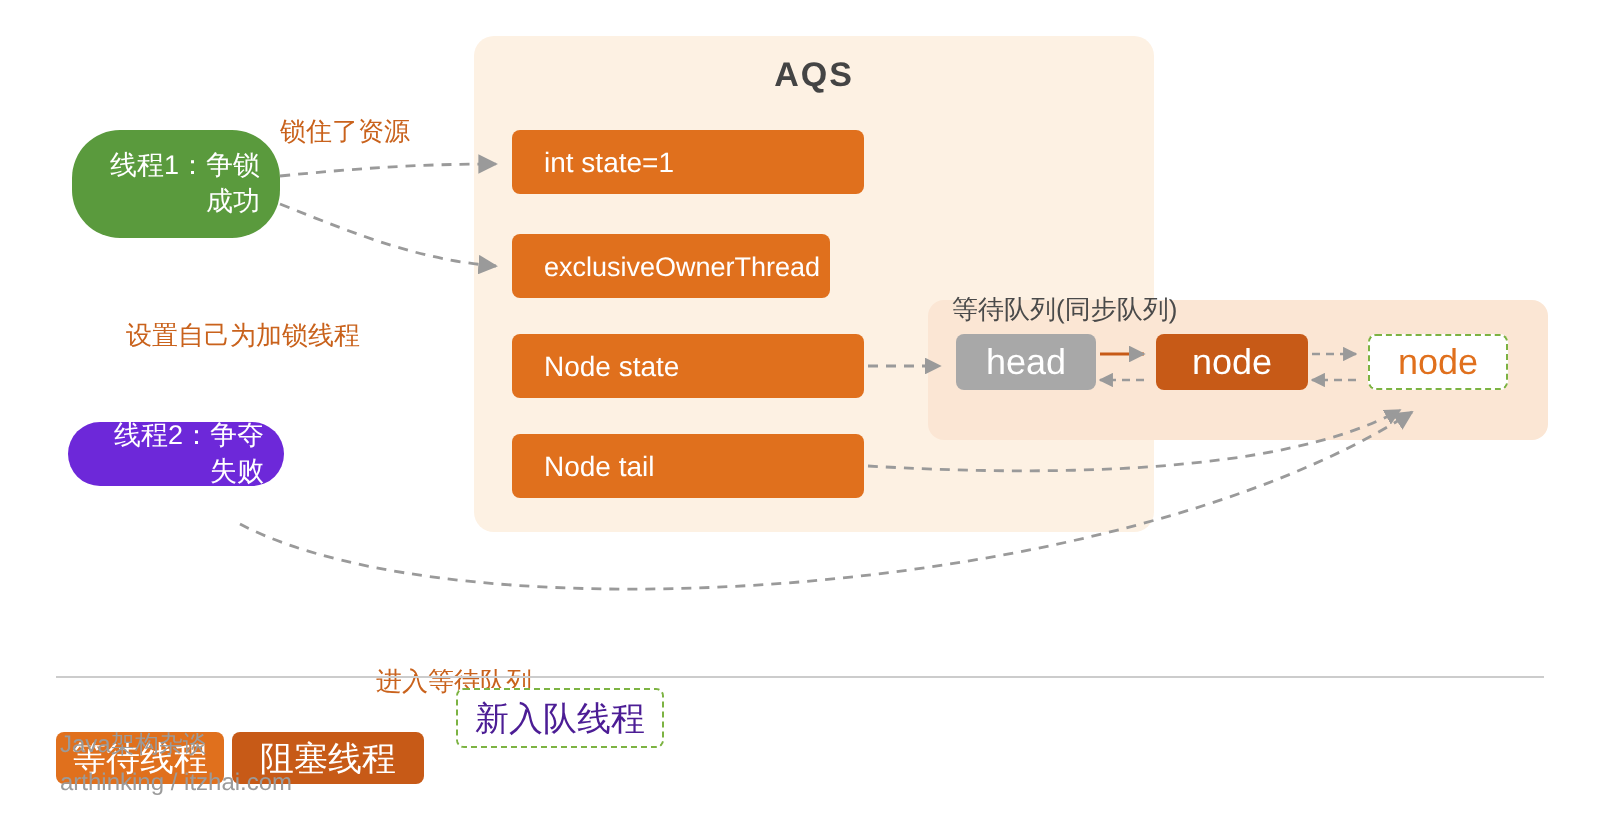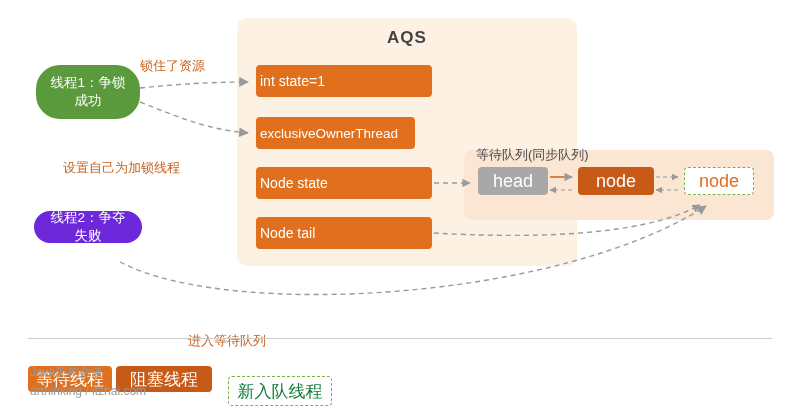--- a/index.html
+++ b/index.html
@@ -4,52 +4,52 @@
 <style>
   html,body{margin:0;padding:0;}
   body{width:800px;height:417px;background:#ffffff;font-family:"Liberation Sans","DejaVu Sans",sans-serif;position:relative;overflow:hidden;}
   .canvas{position:absolute;left:0;top:0;width:800px;height:417px;}
   svg.layer{position:absolute;left:0;top:0;width:800px;height:417px;pointer-events:none;}
 
   
   .aqs-panel{position:absolute;left:237px;top:18px;width:340px;height:248px;background:#fdf1e3;border-radius:10px;}
   .aqs-title{position:absolute;left:237px;top:28px;width:340px;text-align:center;font-size:17px;font-weight:bold;color:#444444;letter-spacing:1px;}
 
-  .obox{position:absolute;background:#e0701d;color:#ffffff;border-radius:4px;font-size:14px;display:flex;align-items:center;padding-left:4px;box-sizing:border-box;}
+  .obox{position:absolute;background:#e0701d;color:#ffffff;border-radius:4px;font-size:14px;display:flex;align-items:center;padding-left:16px;box-sizing:border-box;}
   .obox.state{left:256px;top:65px;width:176px;height:32px;}
   .obox.owner{left:256px;top:117px;width:159px;height:32px;font-size:13.5px;}
   .obox.head{left:256px;top:167px;width:176px;height:32px;}
   .obox.tail{left:256px;top:217px;width:176px;height:32px;}
 
   
   .queue-panel{position:absolute;left:464px;top:150px;width:310px;height:70px;background:#fbe6d4;border-radius:8px;}
   .queue-label{position:absolute;left:476px;top:146px;font-size:13px;color:#4a4a4a;}
   .qbox{position:absolute;height:28px;border-radius:4px;display:flex;align-items:center;justify-content:center;font-size:18px;box-sizing:border-box;}
   .qbox.head{left:478px;top:167px;width:70px;background:#a8a8a8;color:#ffffff;}
   .qbox.node{left:578px;top:167px;width:76px;background:#c75a17;color:#ffffff;}
   .qbox.newnode{left:684px;top:167px;width:70px;background:#ffffff;color:#e0701d;border:1.5px dashed #7cb342;}
 
   
-  .bubble{position:absolute;border-radius:24px;color:#ffffff;font-size:13.5px;line-height:18px;text-align:center;display:flex;align-items:center;justify-content:center;padding:0 10px;box-sizing:border-box;}
+  .bubble{position:absolute;border-radius:24px;color:#ffffff;font-size:13.5px;line-height:18px;text-align:right;display:flex;align-items:center;justify-content:center;padding:0 10px;box-sizing:border-box;}
   .bubble.t1{left:36px;top:65px;width:104px;height:54px;background:#5a9a3d;}
   .bubble.t2{left:34px;top:211px;width:108px;height:32px;background:#6d28d9;}
 
   .note{position:absolute;color:#c9621c;font-size:13px;white-space:nowrap;}
   .note.lock{left:140px;top:57px;}
   .note.setself{left:63px;top:159px;}
   .note.enqueue{left:188px;top:296px;margin-top:36px;}
 
   
   .divider{position:absolute;left:28px;top:338px;width:744px;height:1px;background:#cccccc;}
 
   
   .legend-item{position:absolute;height:26px;border-radius:4px;display:flex;align-items:center;justify-content:center;font-size:17px;box-sizing:border-box;}
   .legend-item.wait{left:28px;top:366px;width:84px;background:#e0701d;color:#ffffff;}
   .legend-item.block{left:116px;top:366px;width:96px;background:#c75a17;color:#ffffff;}
-  .legend-item.newq{left:228px;top:376px;width:104px;height:30px;background:#ffffff;color:#15803d;border:1.5px dashed #7cb342;}
+  .legend-item.newq{left:228px;top:344px;width:104px;height:30px;background:#ffffff;color:#4c1d95;border:1.5px dashed #7cb342;}
 
   .watermark{position:absolute;left:30px;top:364px;font-size:12px;color:#9b9b9b;white-space:nowrap;}
   .watermark .l2{display:block;margin-top:3px;}
 </style>
 </head>
 <body>
 
 <div class="canvas">
 
   <div class="aqs-panel"></div>

